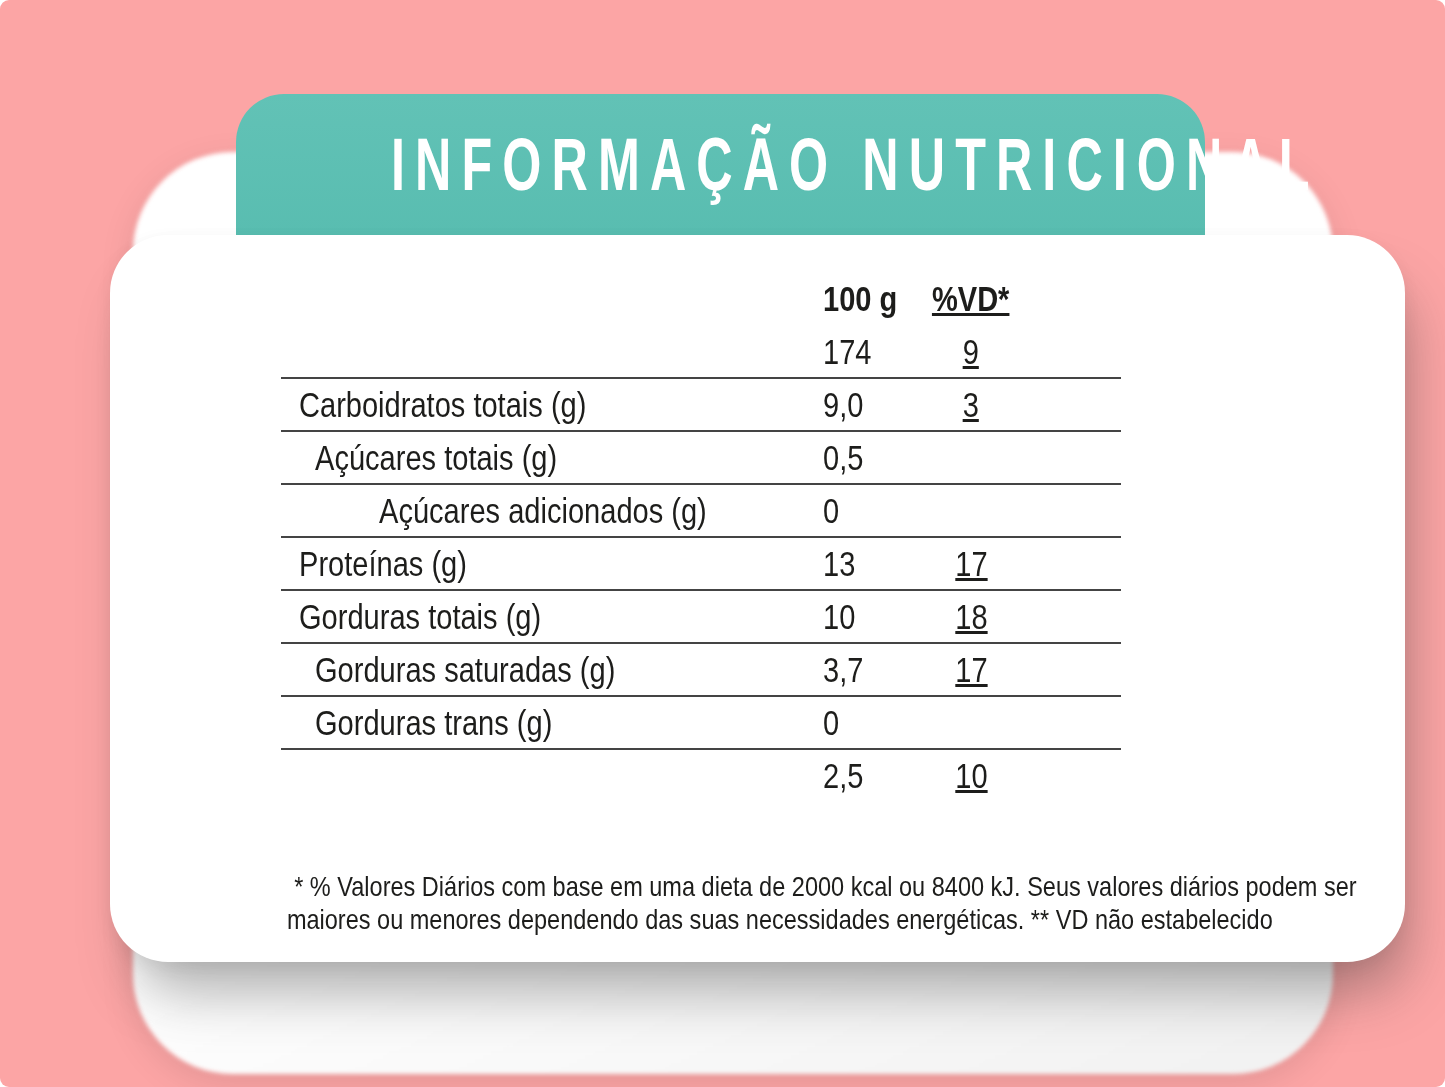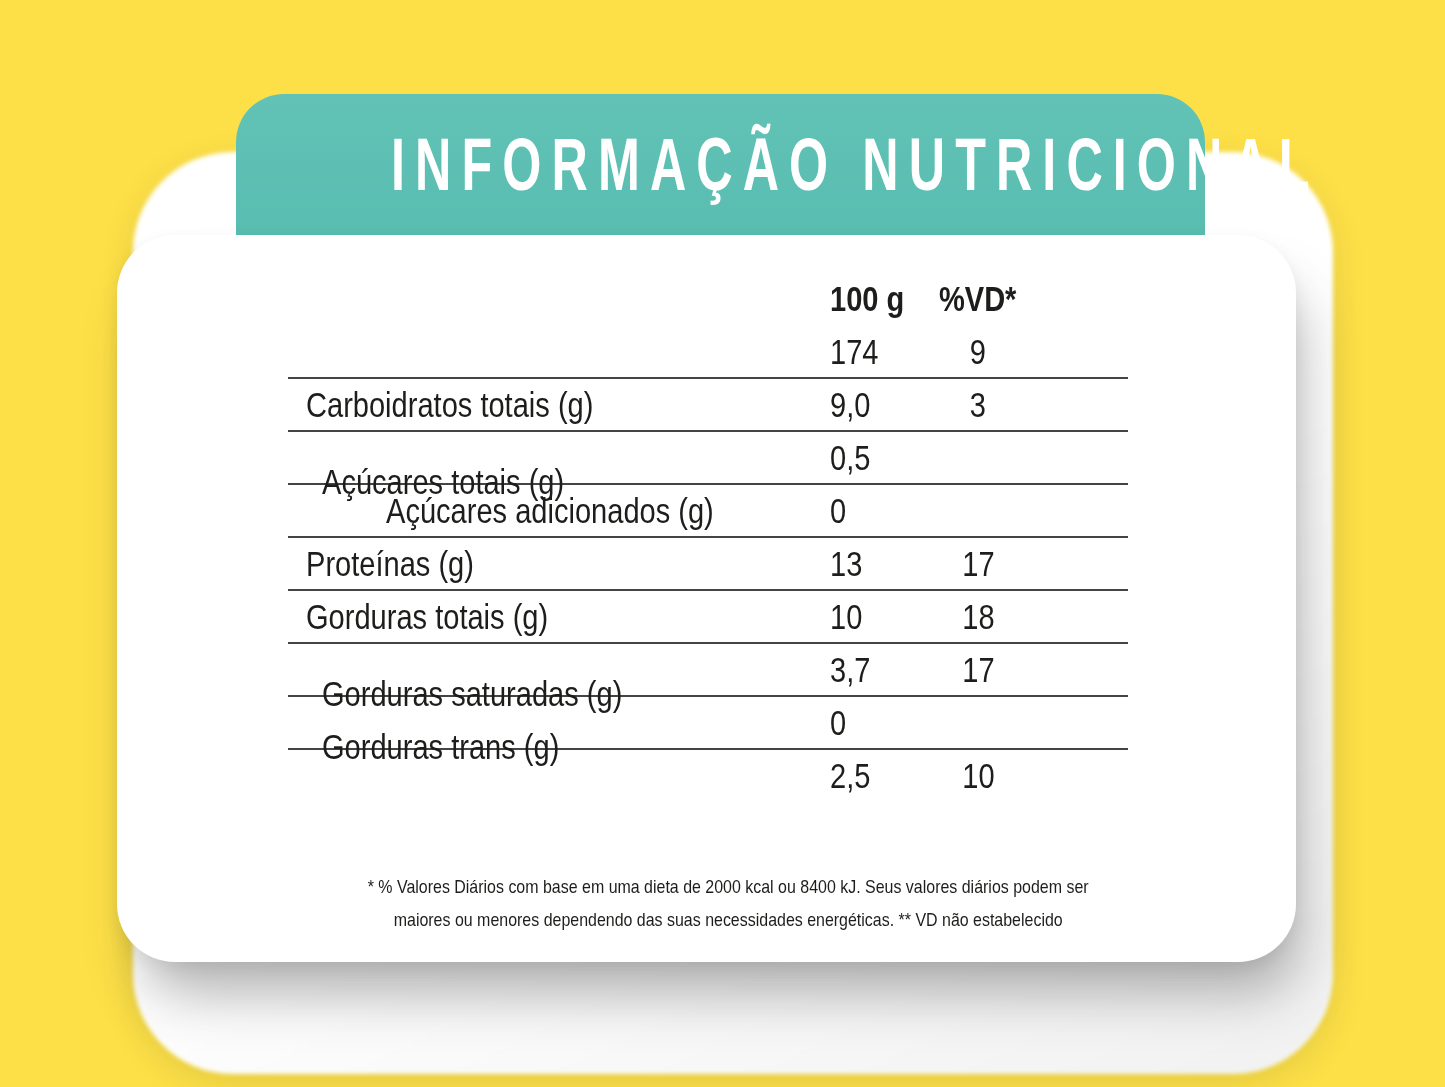--- a/index.html
+++ b/index.html
@@ -6,21 +6,22 @@
     margin: 0;
     padding: 0;
     background: #ffffff;
     font-family: "Liberation Sans", sans-serif;
   }
   .stage {
     position: relative;
     width: 1445px;
     height: 1087px;
     overflow: hidden;
-    background: #fde047;
+    background: #fca5a5;
+    border-radius: 9px;
   }
   
   .back-layer {
     position: absolute;
     left: 133px;
     top: 152px;
     width: 1200px;
     height: 922px;
     border-radius: 100px;
     background: linear-gradient(155deg, #ffffff 55%, #f1f1f1 100%);
@@ -49,23 +50,23 @@
     font-size: 74px;
     font-weight: 700;
     letter-spacing: 0.20em;
     white-space: nowrap;
     transform: scaleX(0.68);
     transform-origin: center center;
   }
   
   .card {
     position: absolute;
-    left: 117px;
+    left: 110px;
     top: 235px;
-    width: 1179px;
+    width: 1295px;
     height: 727px;
     border-radius: 58px;
     background: #ffffff;
     box-shadow: 14px 42px 55px -12px rgba(60,60,60,0.40),
                 0 6px 18px rgba(0,0,0,0.06);
   }
   
   .ntable {
     position: absolute;
     left: 171px;  
@@ -86,41 +87,41 @@
   .cell {
     position: absolute;
     top: 0;
     height: 100%;
     display: flex;
     align-items: center;
     font-size: 35px;
     white-space: nowrap;
   }
   .cell.label  { left: 18px;  right: 300px; }
-  .cell.ind1   { left: 34px; margin-top: 24px; }
+  .cell.ind1   { left: 34px; }
   .cell.ind2   { left: 50px; margin-left: 48px; }
   .cell.amount { left: 542px; width: 120px; }
-  .cell.dv     { left: 630px; width: 120px; justify-content: center; }
+  .cell.dv     { left: 630px; width: 120px; justify-content: center; text-decoration: underline; }
   .hrow .cell  { font-weight: 700; }
   
   .c {
     display: inline-block;
     transform: scaleX(0.83);
     transform-origin: left center;
   }
   .dv .c { transform-origin: center center; }
   
   .footnote {
     position: absolute;
     left: 83px;   
     top: 635px;   
     width: 1056px;
     text-align: center;
     color: var(--text);
-    font-size: 19px;
+    font-size: 28px;
     line-height: 33px;
   }
   .footnote .c {
     transform: scaleX(0.84);
     transform-origin: center top;
     white-space: nowrap;
   }
 </style>
 </head>
 <body>

